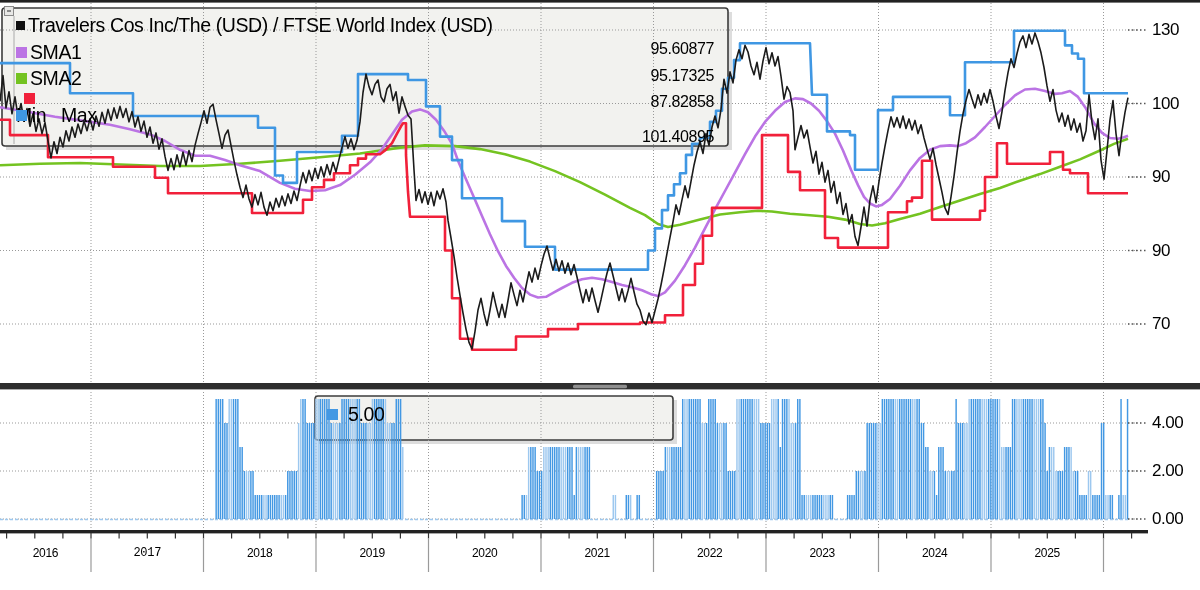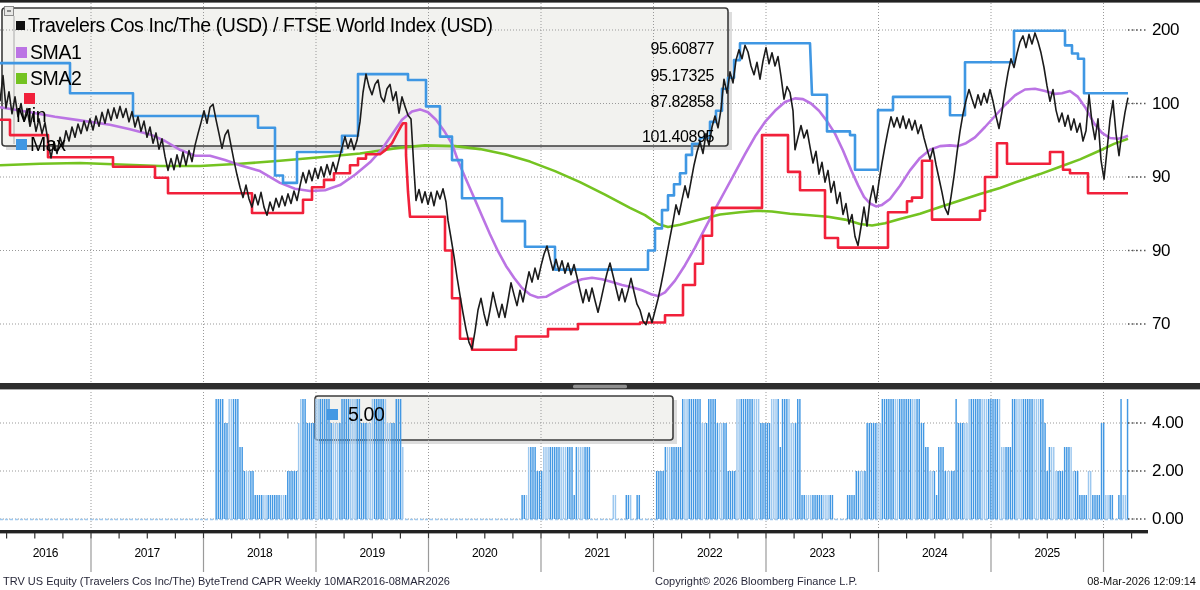--- a/index.html
+++ b/index.html
@@ -494,48 +494,43 @@
       <div class="legend-row" style="top: 58.5px; left: 14px;">
         <span class="legend-chip" style="background: rgb(116, 195, 33);"></span>
         <span>SMA2</span>
       </div>
       <span class="legend-val" style="top: 58.5px;">95.17325</span>
       <div class="legend-row" style="top: 85px; left: 14px; flex-direction: column;">
         <span class="legend-chip" style="background: rgb(241, 32, 58);"></span>
         <span>Min</span>
       </div>
       <span class="legend-val" style="top: 85px;">87.82858</span>
-      <div class="legend-row" style="top: 124px; left: 14px;">
+      <div class="legend-row" style="top: 95px; left: 14px; gap: 31px;">
         <span class="legend-chip" style="background: rgb(63, 151, 227);"></span>
         <span>Max</span>
       </div>
       <span class="legend-val" style="top: 120px;">101.40895</span>
     </div>
 
   <div class="sub-legend">
     <span class="legend-chip" style="background: rgb(67, 152, 227);"></span>
     <span style="width:7px;display:inline-block;"></span>
     <span>5.00</span>
   </div>
 
-  <div class="footer">
-    <span class="fl">TRV US Equity (Travelers Cos Inc/The) ByteTrend CAPR Weekly 10MAR2016-08MAR2026</span>
-    <span class="fc">Copyright© 2026 Bloomberg Finance L.P.</span>
-    <span class="fr">08-Mar-2026 12:09:14</span>
-  </div>
-<div class="ytick" style="top: 20px;">200</div>
+<div class="ytick" style="top: 20px;">130</div>
     <div class="ytick" style="top: 93.5px;">100</div>
     <div class="ytick" style="top: 167px;">90</div>
     <div class="ytick" style="top: 240.5px;">90</div>
     <div class="ytick" style="top: 314px;">70</div>
     <div class="ytick" style="top: 413px;">4.00</div>
     <div class="ytick" style="top: 461px;">2.00</div>
     <div class="ytick" style="top: 509px;">0.00</div>
     <div class="yearlbl" style="left: 10.5px;">2016</div>
-    <div class="yearlbl" style="left: 112.25px;">2017</div>
+    <div class="yearlbl" style="left: 112.25px; font-family: Liberation Mono, monospace;">2017</div>
     <div class="yearlbl" style="left: 224.75px;">2018</div>
     <div class="yearlbl" style="left: 337.25px;">2019</div>
     <div class="yearlbl" style="left: 449.75px;">2020</div>
     <div class="yearlbl" style="left: 562.25px;">2021</div>
     <div class="yearlbl" style="left: 674.75px;">2022</div>
     <div class="yearlbl" style="left: 787.25px;">2023</div>
     <div class="yearlbl" style="left: 899.75px;">2024</div>
     <div class="yearlbl" style="left: 1012.25px;">2025</div>
   </div>
 

